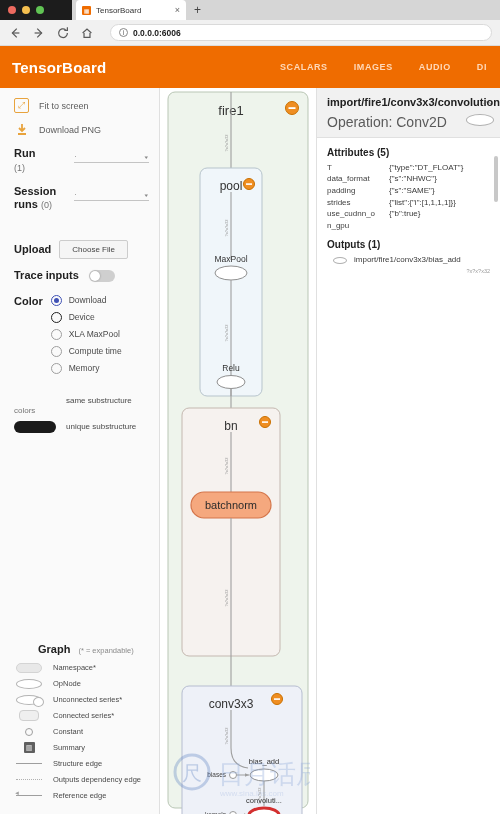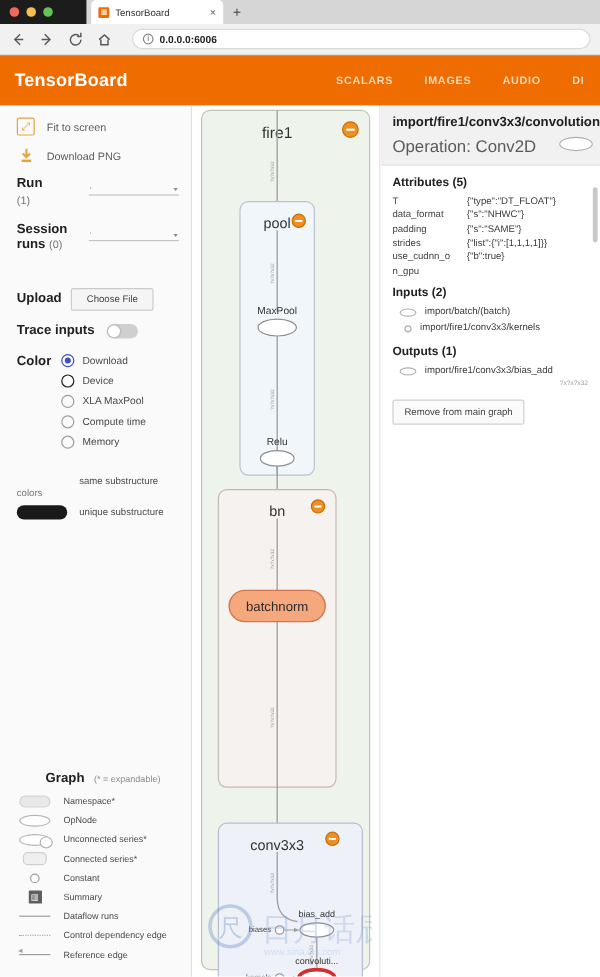--- a/index.html
+++ b/index.html
@@ -378,27 +378,27 @@
       <div class="leg-row">
         <span class="leg-sym">
             <span class="sym-sum">▥</span>
           </span>
         <span class="leg-label">Summary</span>
       </div>
       <div class="leg-row">
         <span class="leg-sym">
             <span class="sym-line"></span>
           </span>
-        <span class="leg-label">Dataflow runs</span>
+        <span class="leg-label">Structure edge</span>
       </div>
       <div class="leg-row">
         <span class="leg-sym">
             <span class="sym-dash"></span>
           </span>
-        <span class="leg-label">Control dependency edge</span>
+        <span class="leg-label">Outputs dependency edge</span>
       </div>
       <div class="leg-row">
         <span class="leg-sym">
             <span class="sym-ref"></span>
           </span>
         <span class="leg-label">Reference edge</span>
       </div>
     </div>
   </div>
 
@@ -501,37 +501,25 @@
       </div>
       <div class="attr-row">
         <span class="attr-k">use_cudnn_o</span>
         <span class="attr-v">{"b":true}</span>
       </div>
       <div class="attr-row">
         <span class="attr-k">n_gpu</span>
         <span class="attr-v"></span>
       </div>
 
-      <div class="io-sec">
-        <div class="sec-title">Inputs (2)</div>
-        <div class="io-row">
-          <span class="io-glyph-op"></span>
-          <span class="io-name">import/batch/(batch)</span>
-        </div>
-        <div class="io-row">
-          <span class="io-glyph-const"></span>
-          <span class="io-name">import/fire1/conv3x3/kernels</span>
-        </div>
-      </div>
 
       <div class="io-sec">
         <div class="sec-title">Outputs (1)</div>
         <div class="io-row">
           <span class="io-glyph-op"></span>
           <span class="io-name">import/fire1/conv3x3/bias_add</span>
         </div>
         <div class="io-shape">?x?x?x32</div>
       </div>
 
-      <span class="btn-remove">Remove from main graph</span>
     </div>
   </div>
 </div>
 
 </body></html>

